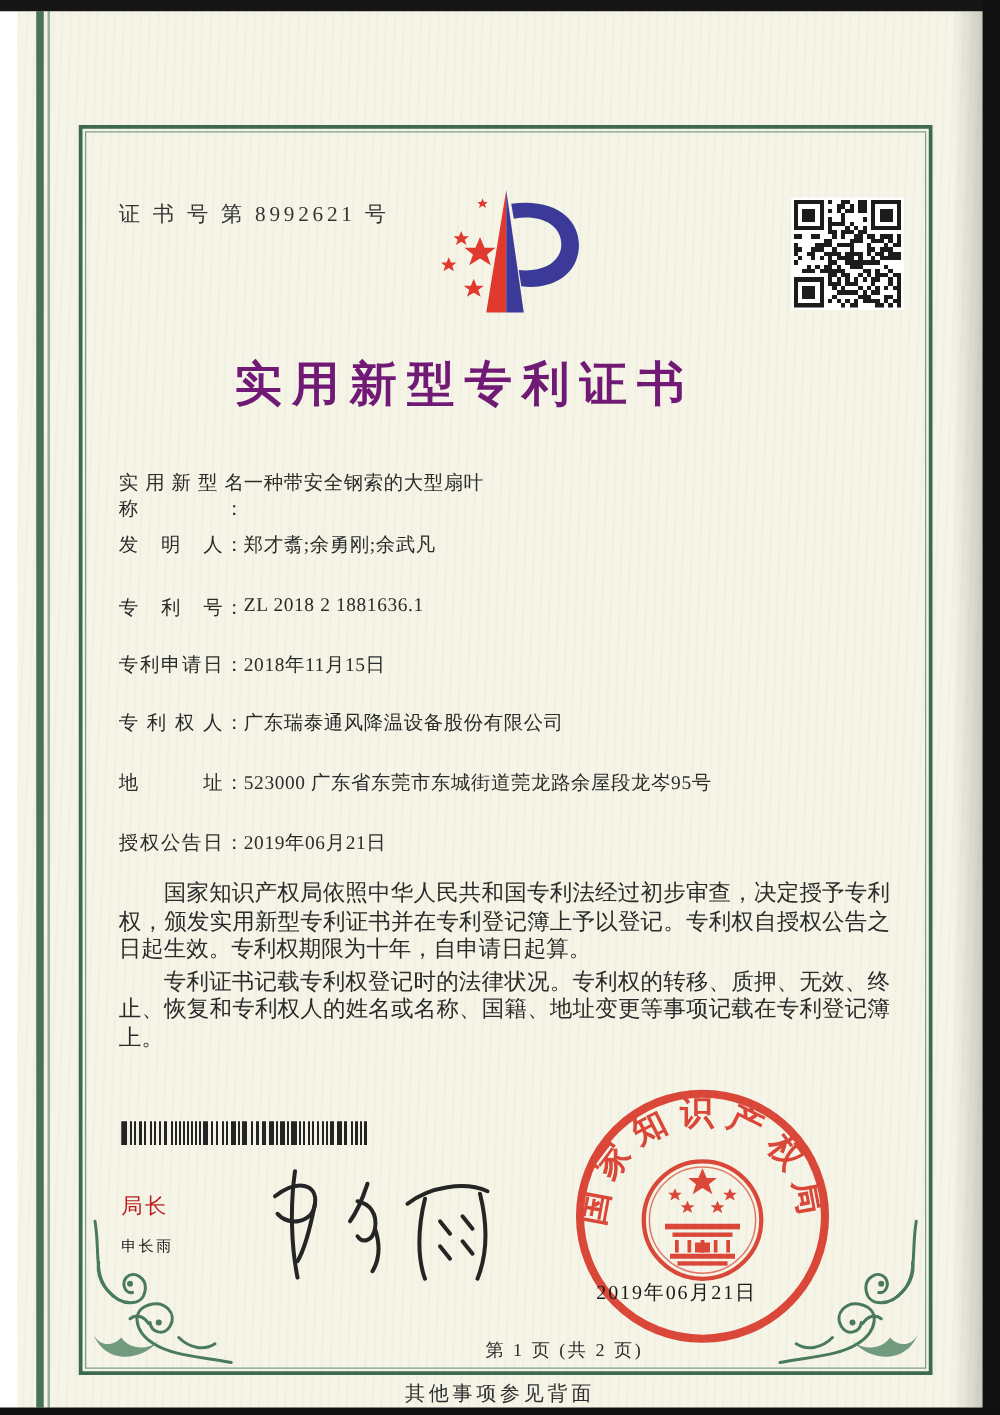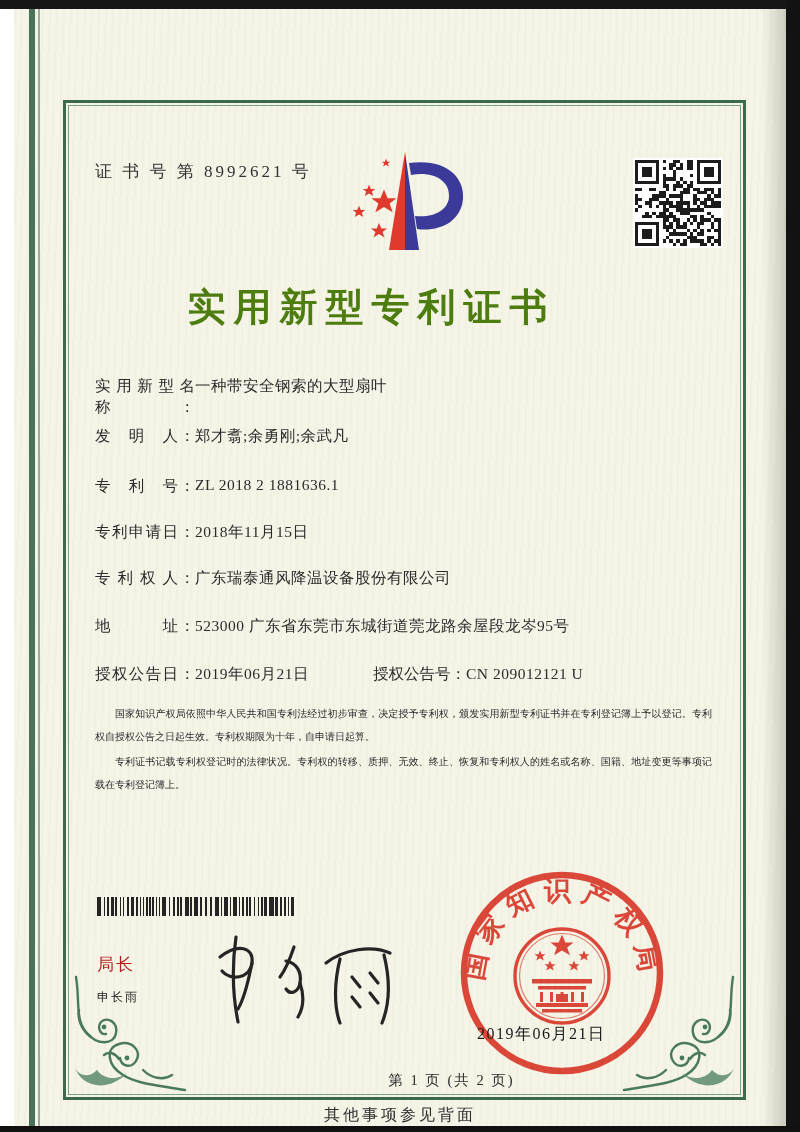--- a/index.html
+++ b/index.html
@@ -24,28 +24,28 @@
   .paper-shadow{left:762px;top:9px;width:24px;height:1117px;
     background:linear-gradient(to right, rgba(0,0,0,0), rgba(60,60,50,0.22));}
   .bind-line-1{left:29px;top:9px;width:6px;height:1117px;background:#4a7258;}
   .bind-line-2{left:38px;top:9px;width:2px;height:1117px;background:#93b09e;}
   
   .frame{left:63px;top:100px;width:683px;height:1000px;border:3px solid #3c6a50;box-sizing:border-box;}
   .frame-inner{position:absolute;left:2px;top:2px;right:2px;bottom:2px;border:1px solid #7ba188;}
   
   .cert-no{left:95px;top:160px;font-size:17px;letter-spacing:3px;color:#333;}
   .page-title{left:63px;top:282px;width:609px;text-align:center;
-    font-size:38px;font-weight:600;letter-spacing:8px;text-indent:8px;color:#4d7c0f;}
+    font-size:38px;font-weight:600;letter-spacing:8px;text-indent:8px;color:#701a75;}
   .field-row{left:95px;width:640px;font-size:15.5px;white-space:nowrap;}
   .field-label{display:inline-block;width:100px;text-align:justify;text-align-last:justify;
     vertical-align:top;white-space:pre-wrap;}
   .field-value{display:inline-block;margin-left:0;letter-spacing:0.5px;}
   .grant-col{position:absolute;left:278px;top:0;white-space:nowrap;}
   .grant-label{display:inline-block;}
-  .body-text{left:95px;top:703px;width:617px;font-size:10px;line-height:22.5px;
+  .body-text{left:95px;top:703px;width:617px;font-size:18px;line-height:22.5px;
     text-align:justify;color:#2b2b2b;}
   .body-text p{margin:0 0 3px 0;text-indent:2em;}
   
   .barcode{left:97px;top:897px;width:200px;height:19px;}
   .commissioner-title{left:97px;top:953px;font-size:17px;letter-spacing:2px;
     font-family:Liberation Serif, serif;color:#b91c1c;}
   .commissioner-name{left:97px;top:989px;font-size:12px;letter-spacing:2px;
     font-family:"Liberation Sans","DejaVu Sans",sans-serif;color:#222;}
   .signature{left:208px;top:925px;width:200px;height:105px;}
   
@@ -341,23 +341,20 @@
   <span class="field-label">专利申请日：</span><span class="field-value">2018年11月15日</span>
 </div>
 <div class="abs field-row" style="top:568px">
   <span class="field-label">专 利 权 人：</span><span class="field-value">广东瑞泰通风降温设备股份有限公司</span>
 </div>
 <div class="abs field-row" style="top:616px">
   <span class="field-label">地　　　址：</span><span class="field-value">523000 广东省东莞市东城街道莞龙路余屋段龙岑95号</span>
 </div>
 <div class="abs field-row" style="top:664px">
   <span class="field-label">授权公告日：</span><span class="field-value">2019年06月21日</span>
-  <span class="grant-col">
-    <span class="grant-label">授权公告号：</span><span class="field-value">CN 209012121 U</span>
-  </span>
 </div>
 
 <div class="abs body-text">
   <p>国家知识产权局依照中华人民共和国专利法经过初步审查，决定授予专利权，颁发实用新型专利证书并在专利登记簿上予以登记。专利权自授权公告之日起生效。专利权期限为十年，自申请日起算。</p>
   <p>专利证书记载专利权登记时的法律状况。专利权的转移、质押、无效、终止、恢复和专利权人的姓名或名称、国籍、地址变更等事项记载在专利登记簿上。</p>
 </div>
 
 <div class="abs barcode">
   <svg id="barcode-svg" width="200" height="19" viewBox="0 0 200 19" shape-rendering="crispEdges">
       <rect x="0" y="0" width="4.2" height="19" fill="#242424"></rect>

